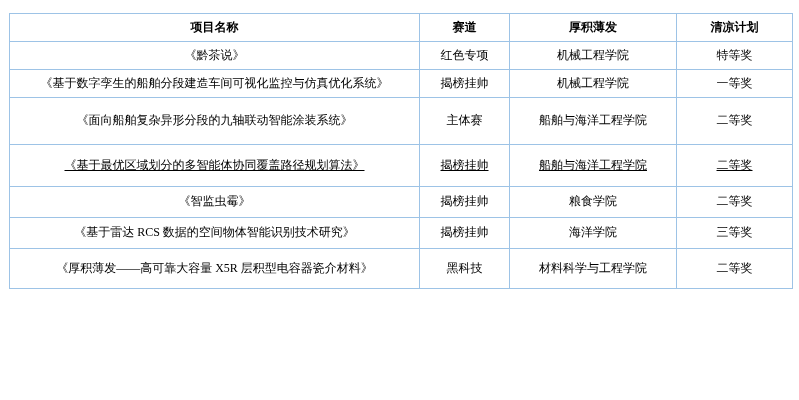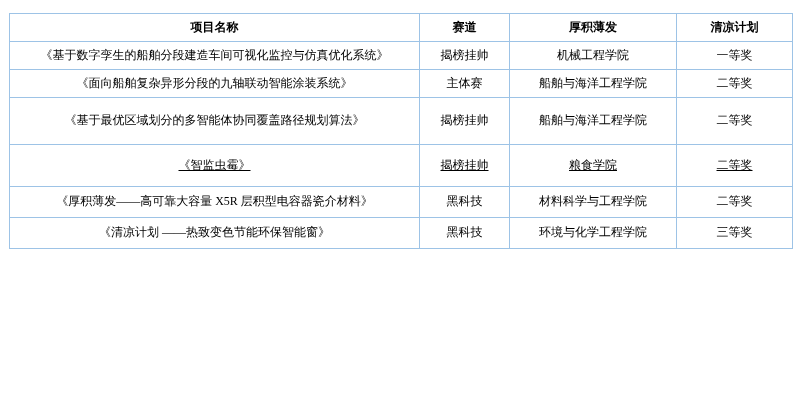--- a/index.html
+++ b/index.html
@@ -62,20 +62,26 @@
   <thead>
     <tr>
       <th>项目名称</th>
       <th>赛道</th>
       <th>厚积薄发</th>
       <th>清凉计划</th>
     </tr>
   </thead>
   <tbody>
       <tr>
+    <td>《黔茶说》</td>
+    <td>红色专项</td>
+    <td>机械工程学院</td>
+    <td>特等奖</td>
+  </tr>
+      <tr>
     <td>《基于数字孪生的船舶分段建造车间可视化监控与仿真优化系统》</td>
     <td>揭榜挂帅</td>
     <td>机械工程学院</td>
     <td>一等奖</td>
   </tr>
       <tr>
     <td>《面向船舶复杂异形分段的九轴联动智能涂装系统》</td>
     <td>主体赛</td>
     <td>船舶与海洋工程学院</td>
     <td>二等奖</td>
@@ -86,25 +92,25 @@
     <td>船舶与海洋工程学院</td>
     <td>二等奖</td>
   </tr>
       <tr>
     <td>《智监虫霉》</td>
     <td>揭榜挂帅</td>
     <td>粮食学院</td>
     <td>二等奖</td>
   </tr>
       <tr>
+    <td>《基于雷达 RCS 数据的空间物体智能识别技术研究》</td>
+    <td>揭榜挂帅</td>
+    <td>海洋学院</td>
+    <td>三等奖</td>
+  </tr>
+      <tr>
     <td>《厚积薄发——高可靠大容量 X5R 层积型电容器瓷介材料》</td>
     <td>黑科技</td>
     <td>材料科学与工程学院</td>
     <td>二等奖</td>
   </tr>
-      <tr>
-    <td>《清凉计划 ——热致变色节能环保智能窗》</td>
-    <td>黑科技</td>
-    <td>环境与化学工程学院</td>
-    <td>三等奖</td>
-  </tr>
     </tbody>
 </table>
 
 </body></html>

